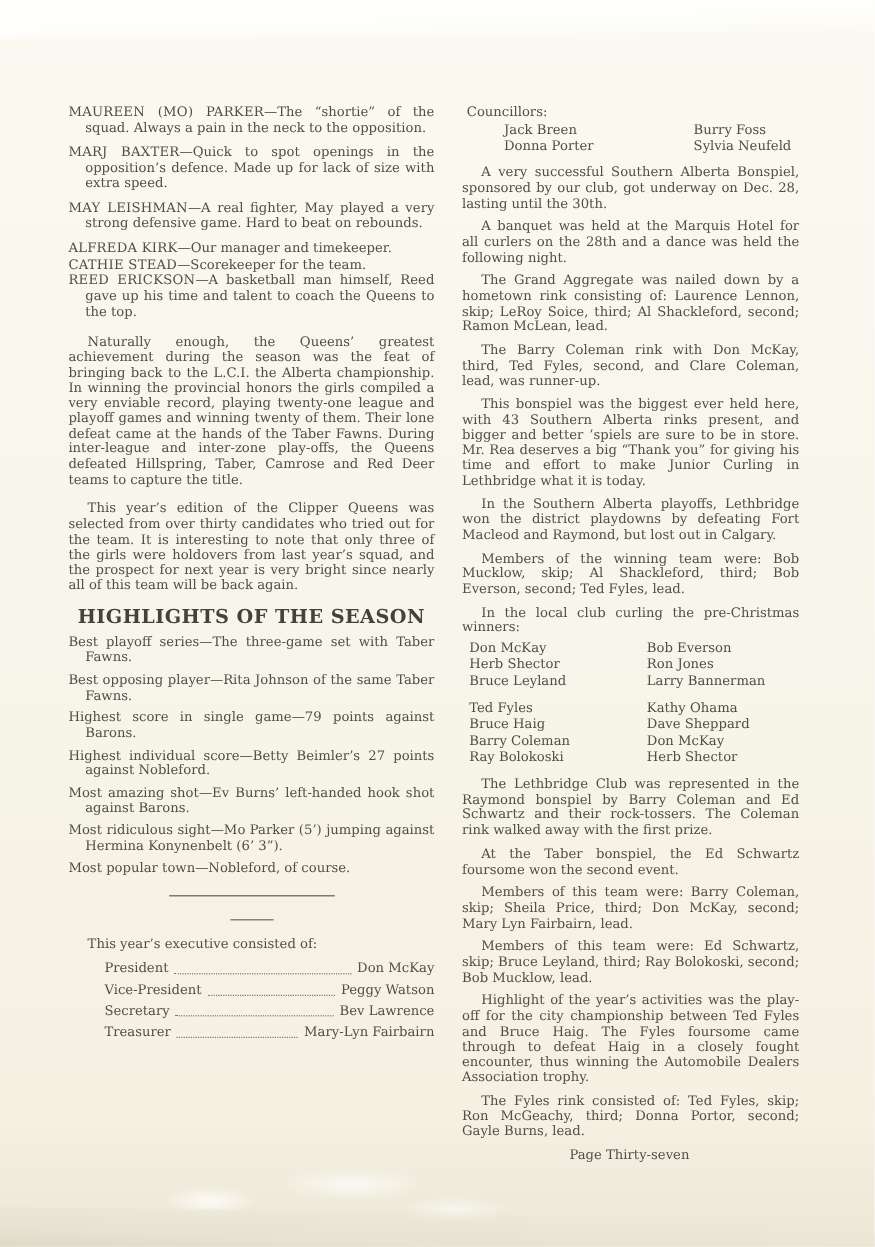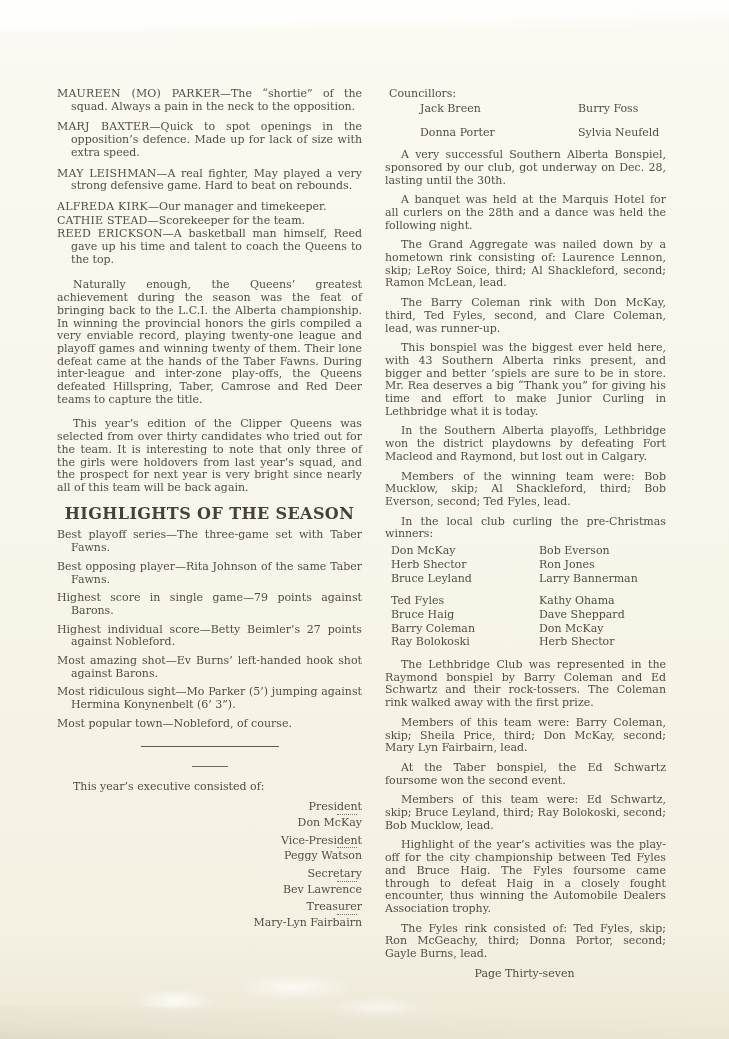--- a/index.html
+++ b/index.html
@@ -43,25 +43,25 @@
     letter-spacing:0.4px; margin:13px 0 9px; color:#45423a;
   }
   .divider { width:138px; border:none; border-top:1.4px solid #5d5a51; margin:15px auto 19px; }
   .curling-title {
     text-align:center; font-family:"DejaVu Sans", sans-serif;
     font-size:20px; letter-spacing:3px; font-weight:400; color:#5a564e; margin:0 0 5px;
   }
   .accent-red { color:#a63d30; }
   .curling-dash { width:36px; border:none; border-top:1.2px solid #6b6860; margin:0 auto 14px; }
 
-  .exec-row  { display:flex; align-items:flex-end; margin:0 0 5px; padding-left:30px;flex-direction:column; }
+  .exec-row  { display:flex; align-items:flex-end; margin:0 0 5px; padding-left:30px; }
   .exec-dots { flex:1; border-bottom:1.2px dotted #7b786d; margin:0 5px 2px; min-width:20px; }
 
   .counc-label { margin:0 0 2px; padding-left:4px; }
-  .counc-grid  { display:grid; grid-template-columns:158px 1fr; padding-left:35px; margin:0 0 9px; row-gap:12px; }
+  .counc-grid  { display:grid; grid-template-columns:158px 1fr; padding-left:35px; margin:0 0 9px; row-gap:1px; }
   .names-grid  { display:grid; grid-template-columns:148px 1fr; padding-left:6px; margin:2px 0 10px; row-gap:1px; }
   .intro-line  { margin:0 0 4px; text-align:justify; text-indent:16px; }
   .page-number { text-align:center; margin-top:7px; padding-right:2px; }
 </style>
 </head>
 <body>
 
 <div class="page">
   <div class="scan-top"></div>
 
@@ -145,22 +145,22 @@
       <span>Kathy Ohama</span>
       <span>Bruce Haig</span>
       <span>Dave Sheppard</span>
       <span>Barry Coleman</span>
       <span>Don McKay</span>
       <span>Ray Bolokoski</span>
       <span>Herb Shector</span>
     </div>
 
     <p class="para">The Lethbridge Club was represented in the Raymond bonspiel by Barry Coleman and Ed Schwartz and their rock-tossers. The Coleman rink walked away with the first prize.</p>
+    <p class="para">At the Taber bonspiel, the Ed Schwartz foursome won the second event.</p>
     <p class="para">Members of this team were: Barry Coleman, skip; Sheila Price, third; Don McKay, second; Mary Lyn Fairbairn, lead.</p>
-    <p class="para">At the Taber bonspiel, the Ed Schwartz foursome won the second event.</p>
     <p class="para">Members of this team were: Ed Schwartz, skip; Bruce Leyland, third; Ray Bolokoski, second; Bob Mucklow, lead.</p>
     <p class="para">Highlight of the year’s activities was the play-off for the city championship between Ted Fyles and Bruce Haig. The Fyles foursome came through to defeat Haig in a closely fought encounter, thus winning the Automobile Dealers Association trophy.</p>
     <p class="para">The Fyles rink consisted of: Ted Fyles, skip; Ron McGeachy, third; Donna Portor, second; Gayle Burns, lead.</p>
 
     <p class="page-number">Page Thirty-seven</p>
   </div>
 
   <div class="ghost"></div>
   <div class="scan-bottom"></div>
 </div>

